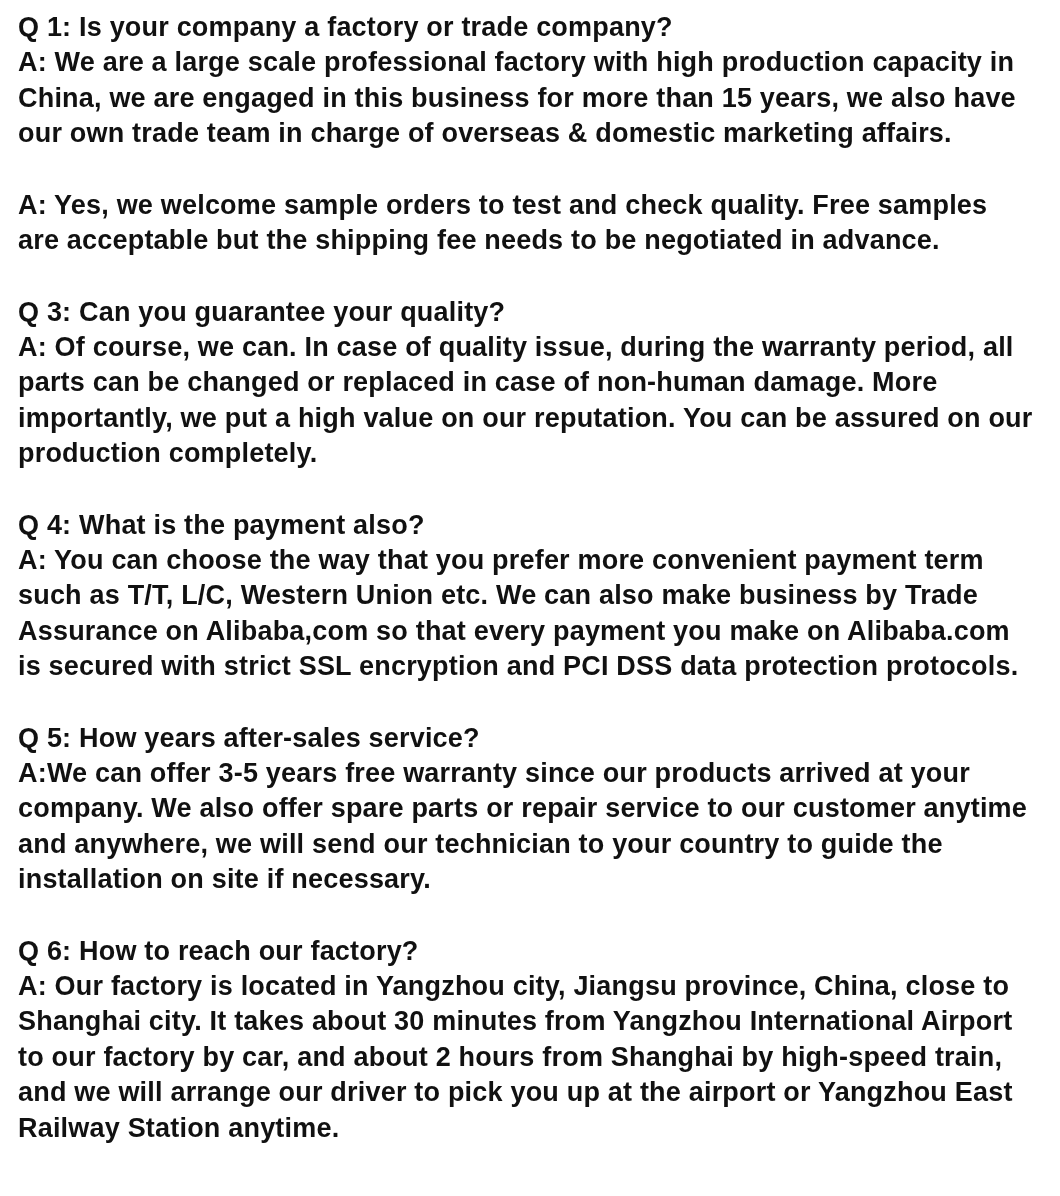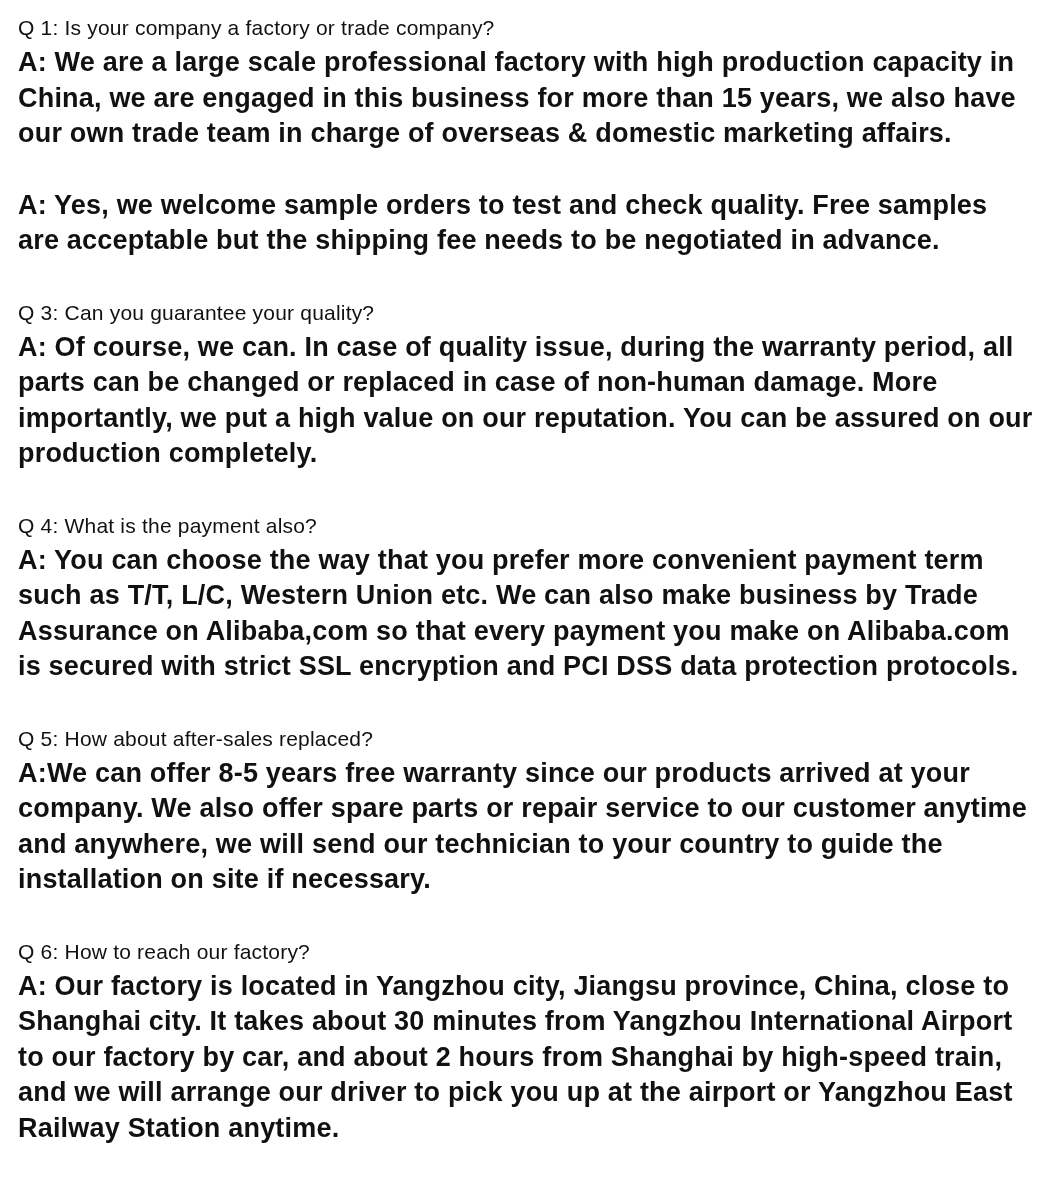--- a/index.html
+++ b/index.html
@@ -16,23 +16,23 @@
     font-family: "Liberation Sans", "DejaVu Sans", sans-serif;
     padding: 10px 24px 24px 18px;
   }
   .faq-item {
     margin: 0 0 36px 0;
   }
   .faq-item:last-child {
     margin-bottom: 0;
   }
   .faq-question {
-    font-size: 21px;
+    font-size: 27px;
     line-height: 35px;
-    font-weight: 400;
+    font-weight: 700;
     margin: 0;
     letter-spacing: 0.2px;
   }
   .faq-answer {
     font-size: 27px;
     line-height: 35.5px;
     font-weight: 700;
     margin: 0;
     letter-spacing: 0.2px;
   }
@@ -55,22 +55,22 @@
     <h2 class="faq-question">Q 3: Can you guarantee your quality?</h2>
     <p class="faq-answer">A: Of course, we can. In case of quality issue, during the warranty period, all parts can be changed or replaced in case of non-human damage. More importantly, we put a high value on our reputation. You can be assured on our production completely.</p>
   </section>
 
   <section class="faq-item">
     <h2 class="faq-question">Q 4: What is the payment also?</h2>
     <p class="faq-answer">A: You can choose the way that you prefer more convenient payment term such as T/T, L/C, Western Union etc. We can also make business by Trade Assurance on Alibaba,com so that every payment you make on Alibaba.com is secured with strict SSL encryption and PCI DSS data protection protocols.</p>
   </section>
 
   <section class="faq-item">
-    <h2 class="faq-question">Q 5: How about after-sales replaced?</h2>
-    <p class="faq-answer">A:We can offer 8-5 years free warranty since our products arrived at your company. We also offer spare parts or repair service to our customer anytime and anywhere, we will send our technician to your country to guide the installation on site if necessary.</p>
+    <h2 class="faq-question">Q 5: How years after-sales service?</h2>
+    <p class="faq-answer">A:We can offer 3-5 years free warranty since our products arrived at your company. We also offer spare parts or repair service to our customer anytime and anywhere, we will send our technician to your country to guide the installation on site if necessary.</p>
   </section>
 
   <section class="faq-item">
     <h2 class="faq-question">Q 6: How to reach our factory?</h2>
     <p class="faq-answer">A: Our factory is located in Yangzhou city, Jiangsu province, China, close to Shanghai city. It takes about 30 minutes from Yangzhou International Airport to our factory by car, and about 2 hours from Shanghai by high-speed train, and we will arrange our driver to pick you up at the airport or Yangzhou East Railway Station anytime.</p>
   </section>
 
 </div>
 
 </body></html>

